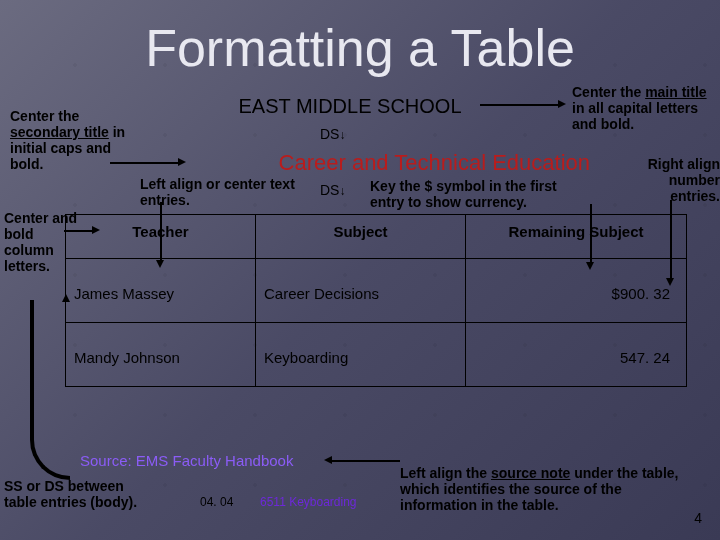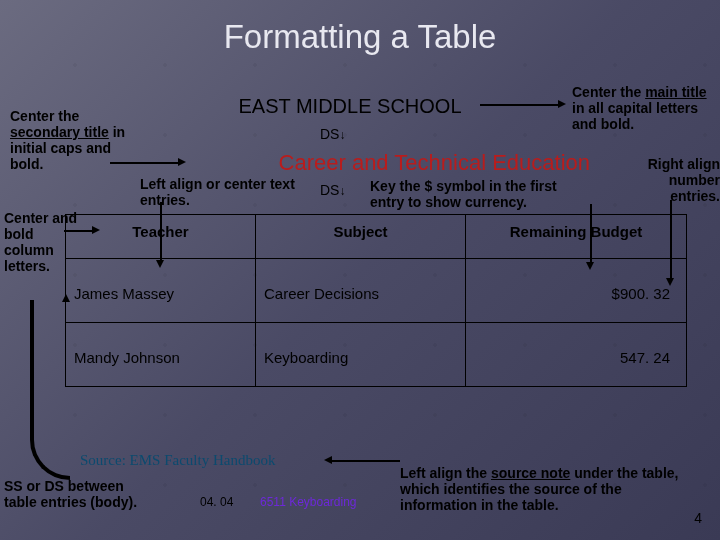--- a/index.html
+++ b/index.html
@@ -17,21 +17,21 @@
       radial-gradient(circle, rgba(0,0,0,0.25) 2px, transparent 2px);
     background-size: 90px 70px;
     background-position: 30px 170px;
     opacity: 0.2;
     pointer-events: none;
   }
   .slide-title {
     position: absolute;
     top: 18px; left: 0; right: 0;
     text-align: center;
-    font-size: 33px;
+    font-size: 52px;
     color: #e8e8f0;
     font-weight: normal;
   }
   .main-title {
     position: absolute;
     top: 95px; left: 200px; width: 300px;
     text-align: center;
     font-size: 20px;
     color: #000;
   }
@@ -119,22 +119,21 @@
     border-right: none;
     border-top: none;
     border-radius: 0 0 0 40px;
     pointer-events: none;
   }
 
   .source-note {
     position: absolute;
     top: 452px; left: 80px;
     font-size: 15px;
-    color: #0c4a6e;
-    font-family: Liberation Serif, serif;
+    color: #8b5cf6;
   }
   .footer-center {
     position: absolute;
     top: 495px; left: 260px;
     font-size: 12px;
     color: #6d28d9;
   }
   .footer-date {
     position: absolute;
     top: 495px; left: 200px;
@@ -170,21 +169,21 @@
 <div class="callout c-ss">SS or DS between table entries (body).</div>
 <div class="callout c-source">
   <span>Left align the </span><span class="ul">source note</span><span> under the table, which identifies the source of the information in the table.</span>
 </div>
 
 <table class="tbl">
   <thead>
     <tr>
       <th class="col1">Teacher</th>
       <th class="col2">Subject</th>
-      <th class="col3">Remaining Budget</th>
+      <th class="col3">Remaining Subject</th>
     </tr>
   </thead>
   <tbody>
     <tr>
       <td class="col1">James Massey</td>
       <td class="col2">Career Decisions</td>
       <td class="col3">$900. 32</td>
     </tr>
     <tr>
       <td class="col1">Mandy Johnson</td>

